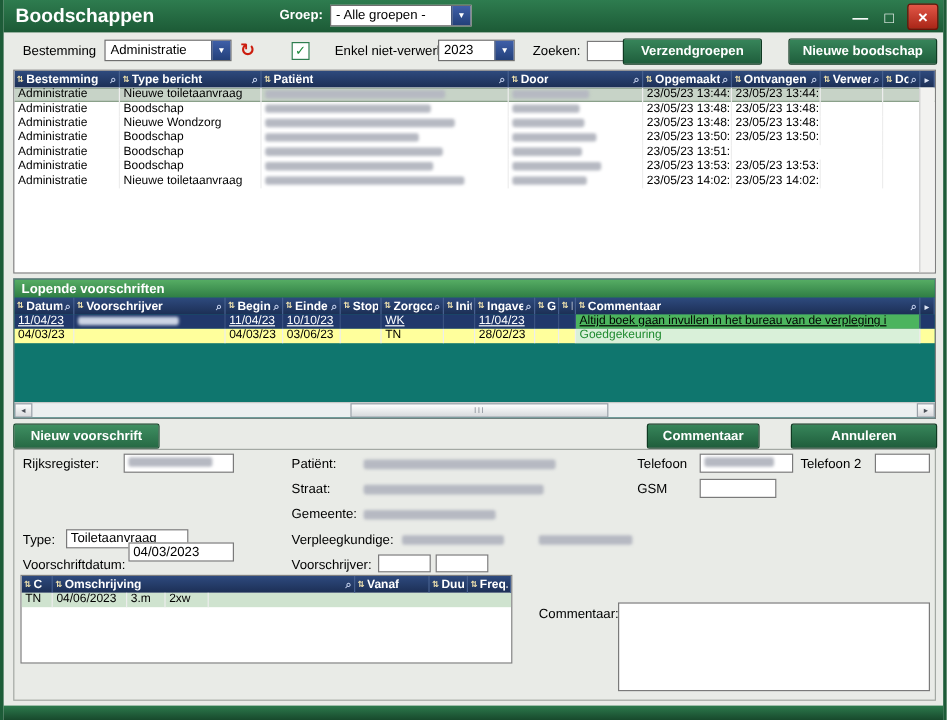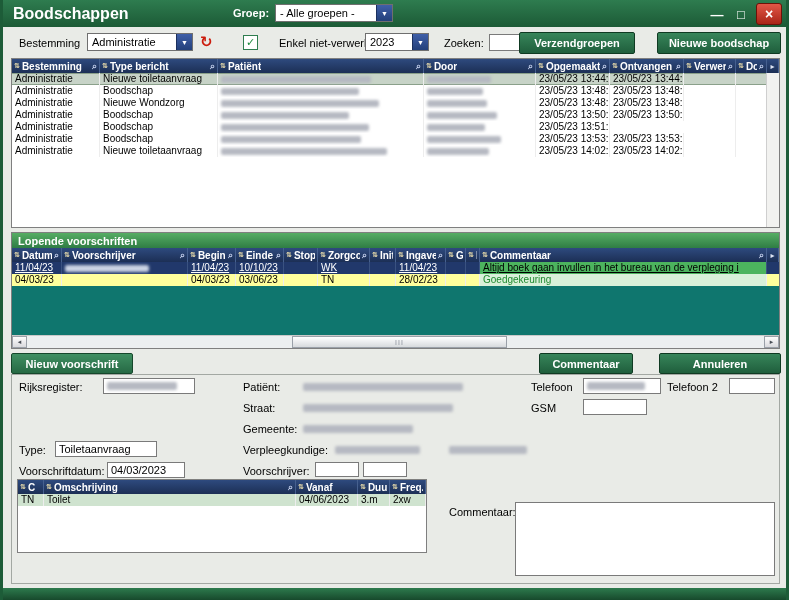--- a/index.html
+++ b/index.html
@@ -346,21 +346,21 @@
   <span class="lab" style="left:240px;top:423px;">Gemeente:</span>
   <span class="redacted" style="position:absolute;left:300px;top:425px;width:110px;"></span>
 
   <span class="lab" style="left:16px;top:444px;">Type:</span>
   <input class="inp" style="left: 52px; top: 441px; width: 102px; height: 16px;" value="Toiletaanvraag">
   <span class="lab" style="left:240px;top:444px;">Verpleegkundige:</span>
   <span class="redacted" style="position:absolute;left:332px;top:446px;width:85px;"></span>
   <span class="redacted" style="position:absolute;left:446px;top:446px;width:78px;"></span>
 
   <span class="lab" style="left:16px;top:465px;">Voorschriftdatum:</span>
-  <input class="inp" style="left: 104px; top: 462px; width: 78px; height: 16px;" value="04/03/2023">
+  <input class="inp" style="left: 104px; top: 452px; width: 88px; height: 16px;" value="04/03/2023">
   <span class="lab" style="left:240px;top:465px;">Voorschrijver:</span>
   <input class="inp" style="left: 312px; top: 462px; width: 44px; height: 15px;">
   <input class="inp" style="left: 360px; top: 462px; width: 44px; height: 15px;">
 
   <div class="tbl" style="left:14px;top:479px;width:410px;height:74px;" id="dt-table">
     <div id="dt-body">
         <div class="tbl-hdr">
           <div class="hcell" style="width: 26px;">
             <span class="sort">⇅</span>
             <span class="hlabel">C</span>
@@ -378,21 +378,20 @@
             <span class="sort">⇅</span>
             <span class="hlabel">Duur</span>
           </div>
           <div class="hcell" style="width: 36px;">
             <span class="sort">⇅</span>
             <span class="hlabel">Freq.</span>
           </div>
         </div>
         <div class="trow sel-green">
           <div class="tcell" style="width: 26px;">TN</div>
-          <div class="tcell" style="width: 252px;">Toilet</div>
           <div class="tcell" style="width: 62px;">04/06/2023</div>
           <div class="tcell" style="width: 32px;">3.m</div>
           <div class="tcell" style="width: 36px;">2xw</div>
         </div>
       </div>
   </div>
 
   <span class="lab" style="left:446px;top:506px;">Commentaar:</span>
   <textarea class="txtarea" style="left: 512px; top: 502px; width: 260px; height: 74px;"></textarea>
 

